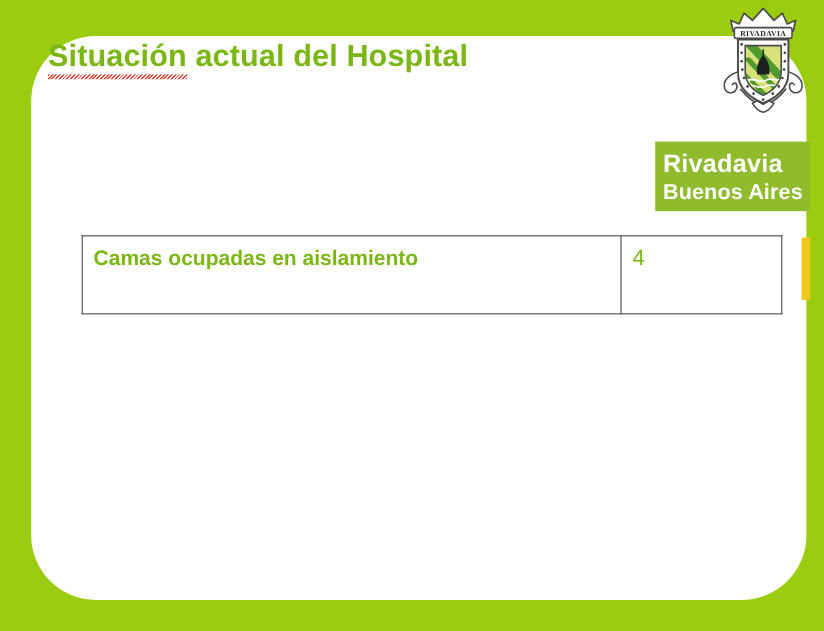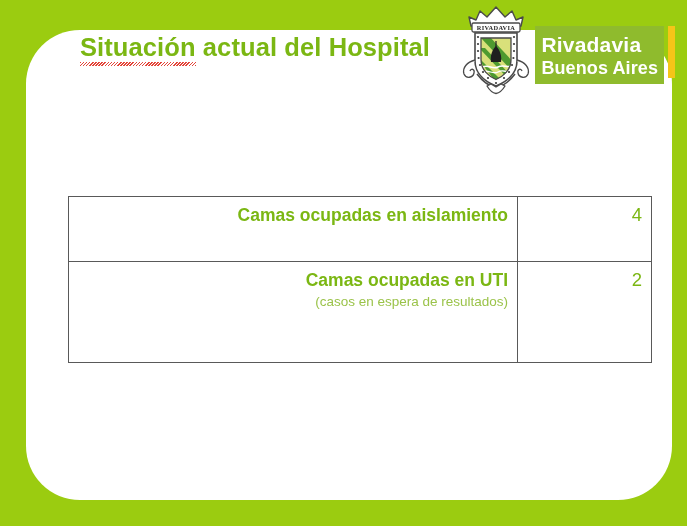--- a/index.html
+++ b/index.html
@@ -31,21 +31,20 @@
     background: #ffffff;
     border-radius: 54px 54px 54px 54px;
   }
 
   
   .title-block {
     position: absolute;
     left: 40px;
     top: 32px;
     width: 430px;
-    text-align: center;
     line-height: 1.22;
   }
   .title-line {
     font-size: 25.5px;
     font-weight: bold;
     color: #7bb713;
     letter-spacing: 0.1px;
   }
   .title-word-spell {
     position: relative;
@@ -68,21 +67,22 @@
     opacity: 0.95;
   }
 
   
   .logo-cluster {
     position: absolute;
     right: 12px;
     top: 4px;
     height: 92px;
     display: flex;
-    align-items: flex-start;
+    align-items: flex-end;
+    flex-direction: column;
   }
   .crest {
     width: 74px;
     height: 92px;
     margin-right: 2px;
     flex: none;
   }
   .wordmark-box {
     background: #8fbb2d;
     padding: 8px 6px 7px 6px;
@@ -116,21 +116,20 @@
   }
 
   
   .data-table {
     position: absolute;
     left: 68px;
     top: 196px;
     width: 545px;
     border-collapse: collapse;
     table-layout: fixed;
-    text-align: right;
   }
   .data-table td {
     border: 1px solid #595959;
     vertical-align: top;
     padding: 8px 9px 8px 9px;
   }
   .col-label { width: 430px; }
   .col-value { width: 115px; }
   .row-a td { height: 48px; }
   .row-b td { height: 84px; }
@@ -234,25 +233,16 @@
   <table class="data-table">
     <tbody>
       <tr class="row-a">
         <td class="col-label">
           <div class="cell-label">Camas ocupadas en aislamiento</div>
         </td>
         <td class="col-value">
           <div class="cell-value">4</div>
         </td>
       </tr>
-      <tr class="row-b">
-        <td class="col-label">
-          <div class="cell-label">Camas ocupadas en UTI</div>
-          <div class="cell-note">(casos en espera de resultados)</div>
-        </td>
-        <td class="col-value">
-          <div class="cell-value">2</div>
-        </td>
-      </tr>
     </tbody>
   </table>
 
 </div>
 
 </body></html>

